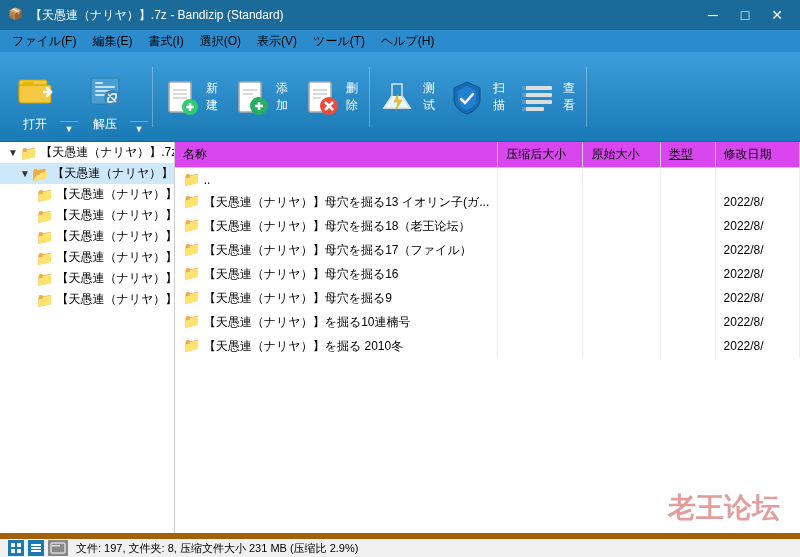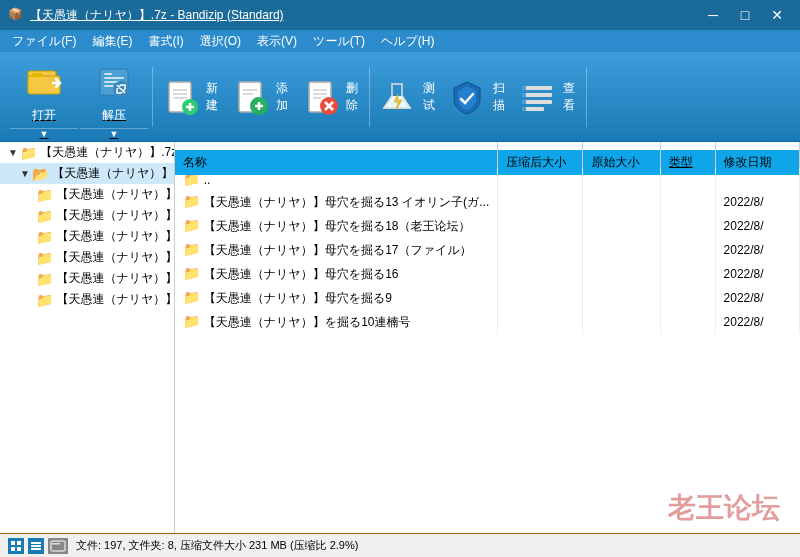--- a/index.html
+++ b/index.html
@@ -10,40 +10,40 @@
       background: #1a6b9a;
       height: 30px;
       display: flex;
       align-items: center;
       padding: 0 8px;
       color: white;
       font-size: 12px;
       user-select: none;
     }
     .titlebar-icon { width: 16px; height: 16px; margin-right: 6px; }
-    .titlebar-title { flex: 1; font-size: 12px; text-decoration: underline; }
+    .titlebar-title { flex: 1; font-size: 12px; }
     .titlebar-controls { display: flex; gap: 2px; }
     .titlebar-btn {
       width: 30px; height: 20px;
       background: transparent;
       border: none;
       color: white;
       font-size: 14px;
       cursor: pointer;
       display: flex; align-items: center; justify-content: center;
     }
 
     
     .menubar {
       background: #2b8bcc;
       height: 22px;
       display: flex;
       align-items: center;
       padding: 0 4px;
-      color: #ffffff;
+      color: #000000;
       font-size: 12px;
     }
     .menu-item {
       padding: 2px 8px;
       cursor: pointer;
       border-radius: 2px;
     }
 
     
     .toolbar {
@@ -80,24 +80,23 @@
     }
     .toolbar-btn-label { font-size: 12px; color: white; }
     .toolbar-sep {
       width: 1px;
       height: 60px;
       background: rgba(255,255,255,0.3);
       margin: 0 2px;
     }
     .toolbar-btn-with-arrow {
       display: flex;
-      flex-direction: column;
+      flex-direction: row;
       align-items: flex-end;
       height: 80px;
-      text-decoration: underline;
     }
     .toolbar-main-part {
       display: flex;
       flex-direction: column;
       align-items: center;
       justify-content: center;
       flex: 1;
       width: 100%;
       cursor: pointer;
       border-radius: 4px 4px 0 0;
@@ -154,23 +153,23 @@
       flex: 1;
       overflow: auto;
       background: white;
     }
     .file-table {
       width: 100%;
       border-collapse: collapse;
       font-size: 12px;
     }
     .file-table thead {
-      background: #0ea5e9;
+      background: #d946ef;
       position: sticky;
-      top: 8px;
+      top: 0;
     }
     .file-table th {
       padding: 4px 8px;
       text-align: left;
       border-right: 1px solid #ccc;
       border-bottom: 1px solid #ccc;
       font-weight: normal;
       white-space: nowrap;
       cursor: pointer;
     }
@@ -184,21 +183,21 @@
     .col-compressed { width: 100px; text-align: right; }
     .col-original { width: 100px; text-align: right; }
     .col-type { width: 80px; text-decoration: underline; }
     .col-date { width: 120px; }
     td.col-compressed, td.col-original { text-align: right; }
 
     
     .statusbar {
       height: 24px;
       background: #f0f0f0;
-      border-top: 1px solid #a16207;
+      border-top: 6px solid #a16207;
       display: flex;
       align-items: center;
       padding: 0 8px;
       font-size: 11px;
       gap: 8px;
     }
     .statusbar-icons { display: flex; gap: 4px; align-items: center; }
     .statusbar-icon {
       width: 16px; height: 16px;
       background: #999;
@@ -502,20 +501,30 @@
         <tr>
           <td class="col-name">
             <span style="color:#f5c842;font-size:14px">📁</span>
             <span> 【天愚連（ナリヤ）】を掘る10連楠号</span>
           </td>
           <td class="col-compressed"></td>
           <td class="col-original"></td>
           <td class="col-type"></td>
           <td class="col-date">2022/8/</td>
         </tr>
+        <tr>
+          <td class="col-name">
+            <span style="color:#f5c842;font-size:14px">📁</span>
+            <span> 【天愚連（ナリヤ）】を掘る 2010冬</span>
+          </td>
+          <td class="col-compressed"></td>
+          <td class="col-original"></td>
+          <td class="col-type"></td>
+          <td class="col-date">2022/8/</td>
+        </tr>
       </tbody>
     </table>
   </div>
 </div>
 
 <div class="statusbar">
   <div class="statusbar-icons">
     <div class="statusbar-icon" style="background:#1a7ab5;">
       <svg width="12" height="12" viewBox="0 0 12 12">
         <rect x="1" y="1" width="4" height="4" fill="white"></rect>

